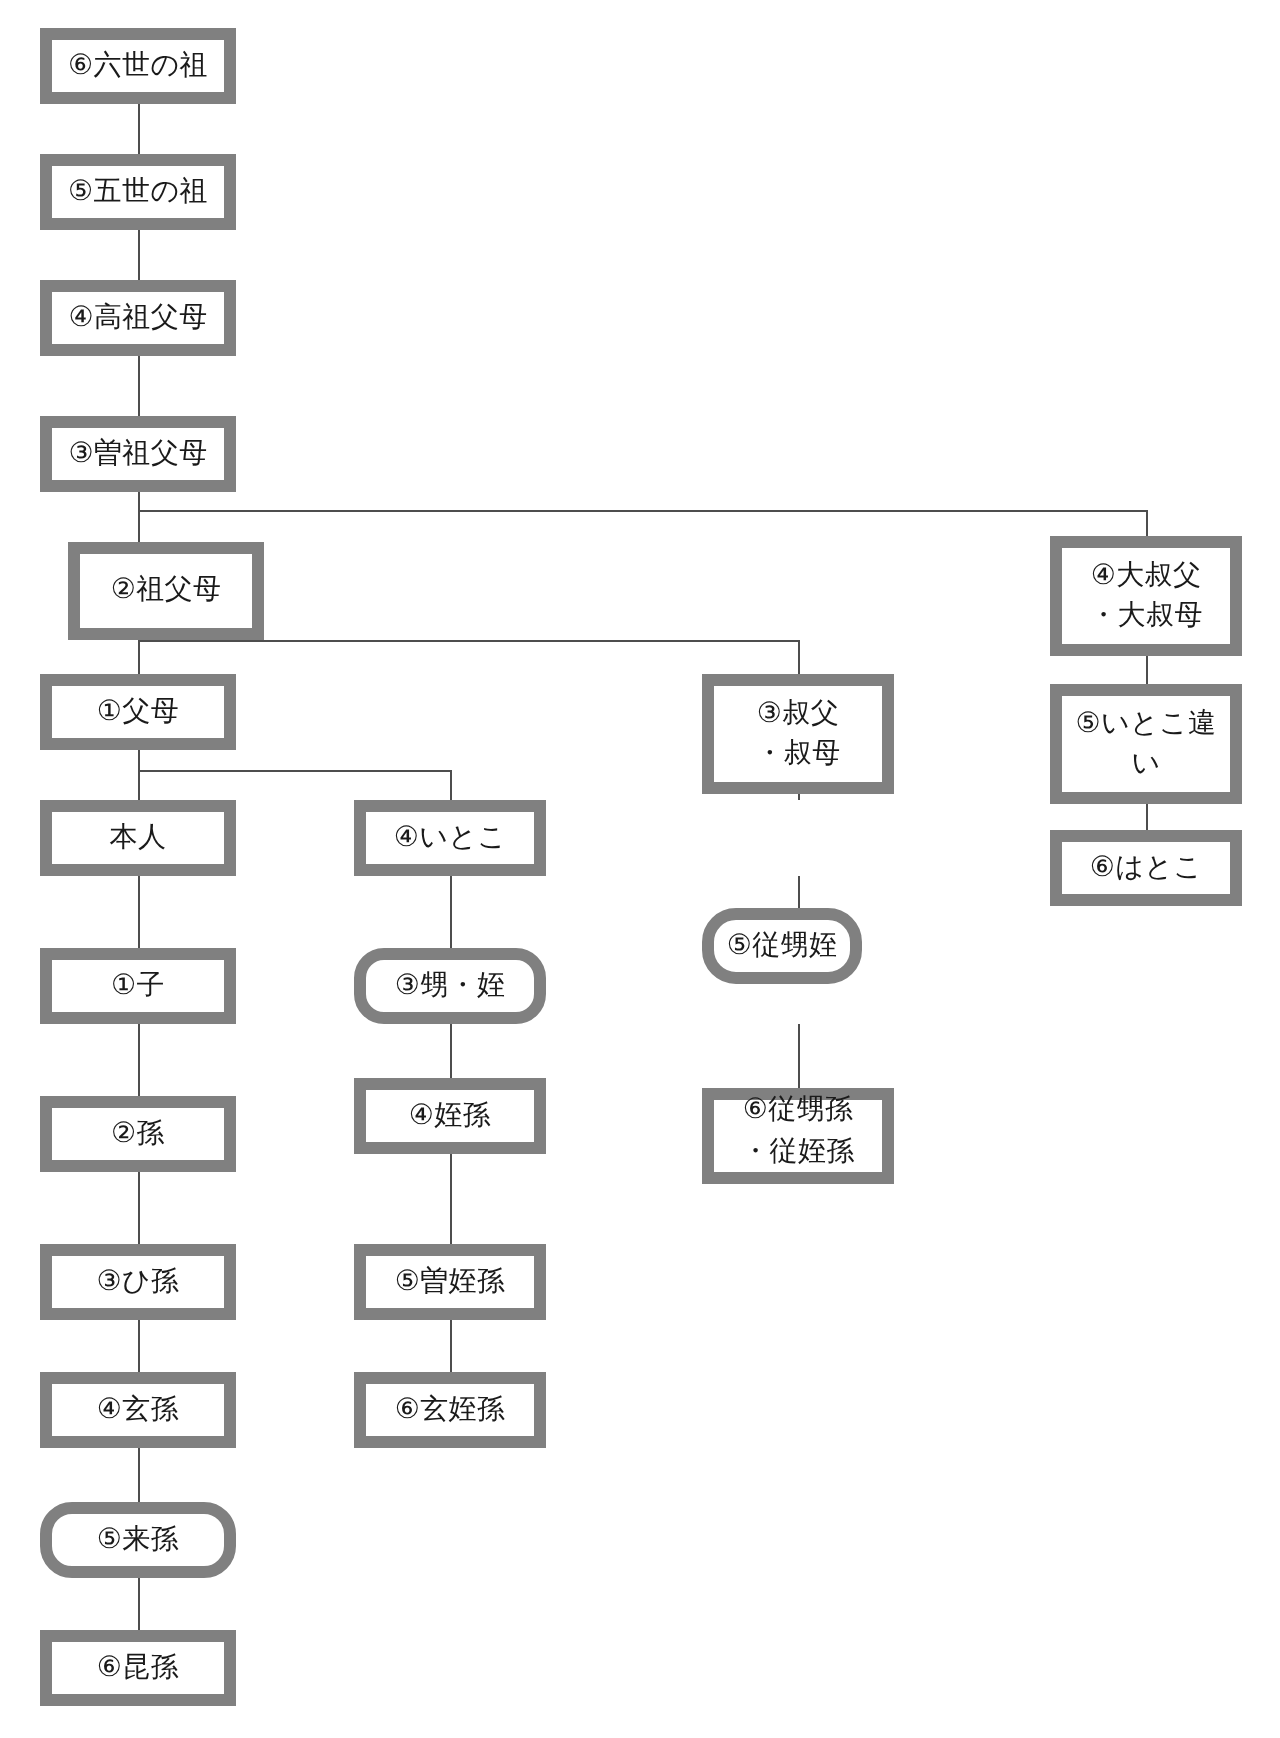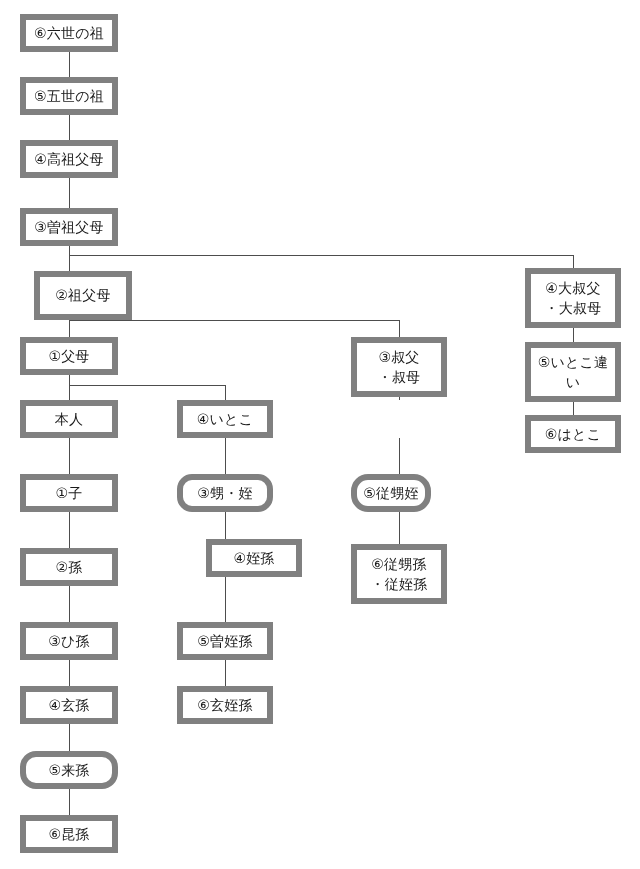--- a/index.html
+++ b/index.html
@@ -116,37 +116,37 @@
     </div>
     <div class="node" style="left: 20px; top: 815px; width: 98px; height: 38px; border-color: rgb(128, 128, 128);">
       <span class="label">⑥昆孫</span>
     </div>
     <div class="node" style="left: 177px; top: 400px; width: 96px; height: 38px; border-color: rgb(128, 128, 128);">
       <span class="label">④いとこ</span>
     </div>
     <div class="node" style="left: 177px; top: 474px; width: 96px; height: 38px; border-color: rgb(128, 128, 128); border-radius: 15px;">
       <span class="label">③甥・姪</span>
     </div>
-    <div class="node" style="left: 177px; top: 539px; width: 96px; height: 38px; border-color: rgb(128, 128, 128); margin-left: 29px;">
+    <div class="node" style="left: 177px; top: 539px; width: 96px; height: 38px; border-color: rgb(128, 128, 128);">
       <span class="label">④姪孫</span>
     </div>
     <div class="node" style="left: 177px; top: 622px; width: 96px; height: 38px; border-color: rgb(128, 128, 128);">
       <span class="label">⑤曽姪孫</span>
     </div>
     <div class="node" style="left: 177px; top: 686px; width: 96px; height: 38px; border-color: rgb(128, 128, 128);">
       <span class="label">⑥玄姪孫</span>
     </div>
     <div class="node" style="left: 351px; top: 337px; width: 96px; height: 60px; border-color: rgb(128, 128, 128);">
       <span class="label">③叔父
 ・叔母</span>
     </div>
-    <div class="node" style="left: 351px; top: 474px; width: 80px; height: 38px; border-color: rgb(128, 128, 128); border-radius: 17px;">
+    <div class="node" style="left: 351px; top: 454px; width: 80px; height: 38px; border-color: rgb(128, 128, 128); border-radius: 17px;">
       <span class="label">⑤従甥姪</span>
     </div>
-    <div class="node" style="left: 351px; top: 544px; width: 96px; height: 60px; border-color: rgb(128, 128, 128);">
+    <div class="node" style="left: 351px; top: 544px; width: 96px; height: 48px; border-color: rgb(128, 128, 128); align-items: flex-end;">
       <span class="label">⑥従甥孫
 ・従姪孫</span>
     </div>
     <div class="node" style="left: 525px; top: 268px; width: 96px; height: 60px; border-color: rgb(128, 128, 128);">
       <span class="label">④大叔父
 ・大叔母</span>
     </div>
     <div class="node" style="left: 525px; top: 342px; width: 96px; height: 60px; border-color: rgb(128, 128, 128);">
       <span class="label">⑤いとこ違
 い</span>

